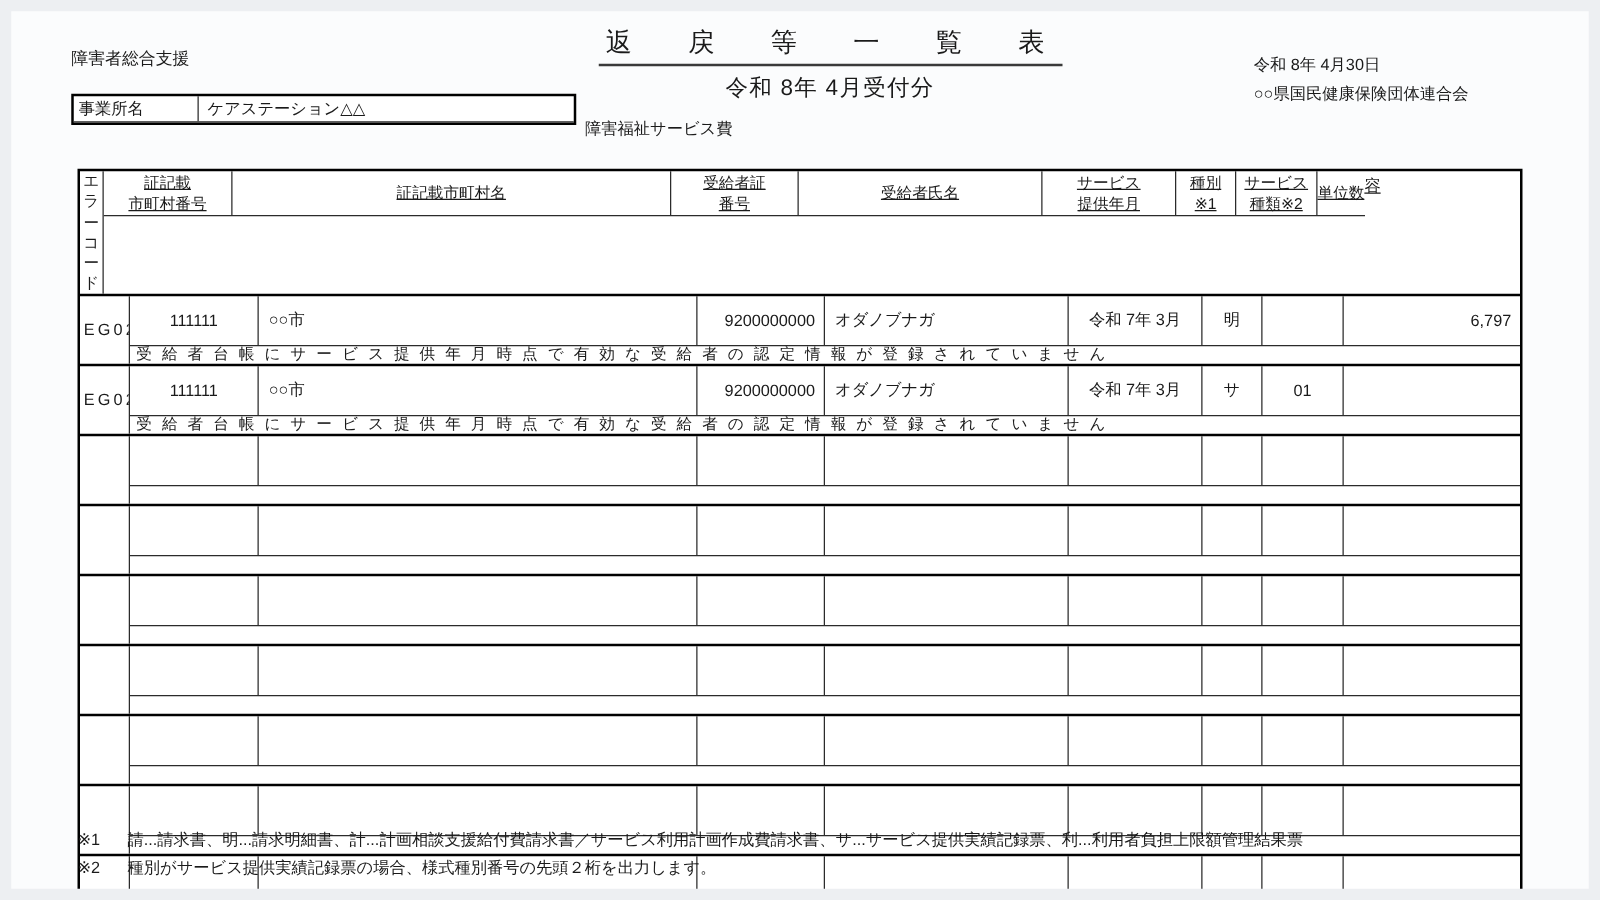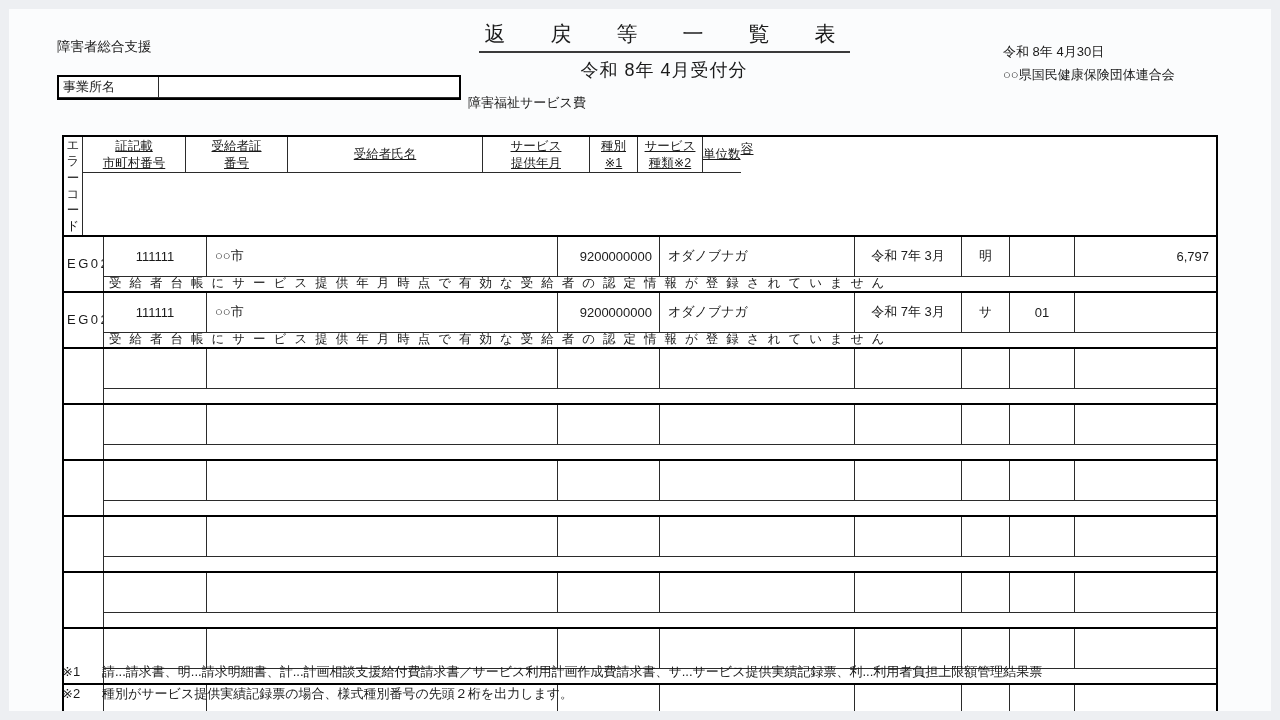--- a/index.html
+++ b/index.html
@@ -88,33 +88,35 @@
 </div>
 
 <div class="issuer-block">
   <div>令和 8年 4月30日</div>
   <div>○○県国民健康保険団体連合会</div>
 </div>
 
 <div class="office-table">
   <div class="office-row">
     <div class="office-label">事業所名</div>
+    <div class="office-value">ケアステーション△△</div>
   </div>
 </div>
 
 <div class="service-category">障害福祉サービス費</div>
 
 <div class="main-table">
   <div class="thead">
     <div class="th th-error br">エラー
 コード</div>
     <div class="thead-main">
       <div class="thead-top">
         <div class="th w-cityno br">証記載
 市町村番号</div>
+        <div class="th w-cityname br">証記載市町村名</div>
         <div class="th w-certno br">受給者証
 番号</div>
         <div class="th w-name br">受給者氏名</div>
         <div class="th w-month br">サービス
 提供年月</div>
         <div class="th w-type br">種別
 ※1</div>
         <div class="th w-kind br">サービス
 種類※2</div>
         <div class="th w-units">単位数</div>

